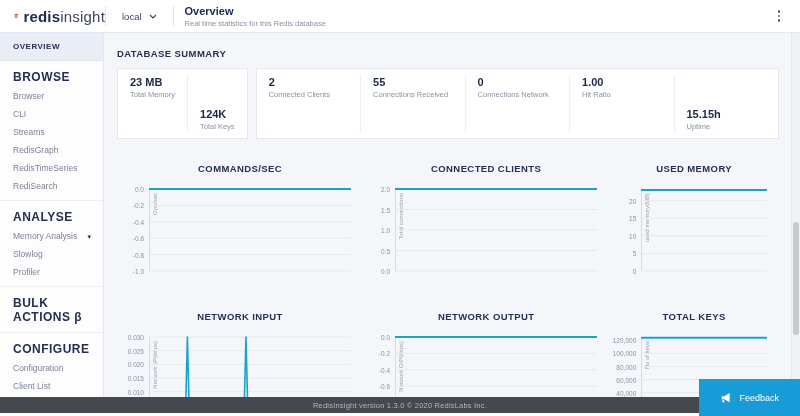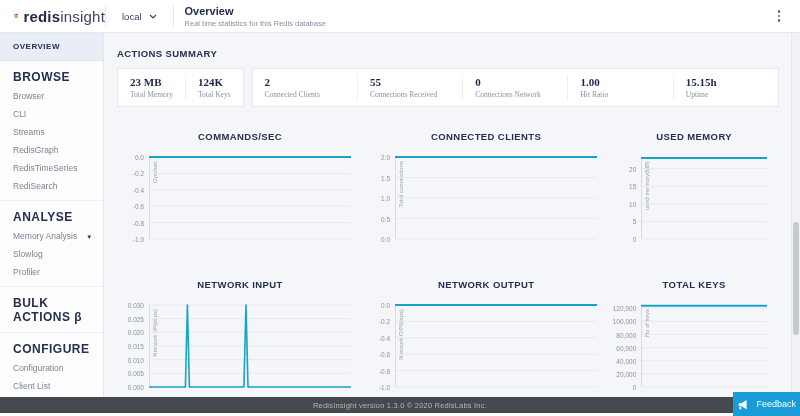--- a/index.html
+++ b/index.html
@@ -26,42 +26,42 @@
   .side-selected { background:#e9eef6; color:#262e52; font-weight:bold; font-size:8px; letter-spacing:0.5px; padding:9px 0 9px 13px; border-bottom:1px solid #dfe3ec; cursor:pointer; }
   .side-section { padding:3px 0 5px 13px; border-bottom:1px solid #edeff4; }
   .side-section:last-child { border-bottom:none; }
   .side-header { font-weight:bold; color:#262e52; font-size:12px; letter-spacing:0.5px; padding:6px 0 3px; }
   .side-item { color:#7c8296; font-size:8.5px; padding:4px 8px 4px 0; display:flex; justify-content:space-between; align-items:flex-end; cursor:pointer; }
   .caret { color:#262e52; font-size:7px; margin-right:4px; }
 
   .main { flex:1; background:#f4f6fa; padding:10px 12px 0 13px; position:relative; overflow:hidden; }
   .summary-title { font-size:9.5px; font-weight:bold; color:#262e52; letter-spacing:0.4px; margin:5px 0 9px; }
   .summary-row { display:flex; gap:8px; }
-  .sum-card { background:#fff; border:1px solid #e5e8ef; border-radius:0; display:flex; padding:6px 0;font-family:Liberation Serif, serif; }
+  .sum-card { background:#fff; border:1px solid #e5e8ef; border-radius:0; display:flex; padding:6px 0; }
   .sum-card.wide { flex:1; }
   .sum-cell { padding:1px 12px; border-right:1px solid #eceef3; }
   .sum-card.wide .sum-cell { flex:1; }
-  .sum-cell:last-child { border-right:none; }
+  .sum-cell:last-child { border-right:none;margin-top:32px; }
   .sum-value { font-size:11px; font-weight:bold; color:#1d2647; }
   .sum-label { font-size:7.5px; color:#8b90a1; margin-top:2px; white-space:nowrap; }
 
   .charts { display:grid; grid-template-columns:1.45fr 1.45fr 1fr; margin-top:24px; row-gap:40px; }
   .chart-title { text-align:center; font-size:9.5px; font-weight:bold; color:#262e52; letter-spacing:0.4px; }
   .chart-body { display:flex; margin-top:15px; }
   .ticks { position:relative; width:32px; font-size:6.5px; color:#8d93a3; }
   .tick { position:absolute; right:5px; transform:translateY(-50%); white-space:nowrap; }
   .plot { flex:1; height:82px; position:relative; margin-right:12px; }
   .plot svg { position:absolute; left:0; top:0; overflow:visible; }
   .ylabel { position:absolute; left:3px; top:4px; font-size:6px; color:#9aa0af; writing-mode:vertical-rl; transform:rotate(180deg); white-space:nowrap; }
 
   .scrollbar { width:9px; background:#f1f2f4; border-left:1px solid #e7e8ea; position:relative; }
   .scroll-thumb { position:absolute; left:1px; right:1px; top:52%; height:31%; background:#c7cad0; border-radius:3px; }
 
   footer { height:16px; background:#45484e; display:flex; align-items:center; justify-content:center; font-size:7.5px; color:#b3b6bb; letter-spacing:0.2px; }
-  .feedback { position:absolute; right:0; bottom:0; height:24px; background:#189cd8; color:#fff; border:none; display:flex; align-items:center; gap:8px; padding:0 4px; font-size:9px; font-family:inherit; cursor:pointer; z-index:5; }
+  .feedback { position:absolute; right:0; bottom:0; height:37px; background:#189cd8; color:#fff; border:none; display:flex; align-items:center; gap:8px; padding:0 21px; font-size:9px; font-family:inherit; cursor:pointer; z-index:5; }
 </style>
 </head>
 <body>
 
 <div class="app">
 
   <header>
     <div class="logo">
       <svg width="15" height="16" viewBox="0 0 16 17">
         <path d="M8 0.5 L15 3.5 L8 6.5 L1 3.5 Z" fill="#d6281f"></path>
@@ -136,21 +136,21 @@
               <span>Configuration</span>
             </div>
             <div class="side-item">
               <span>Client List</span>
             </div>
           </div>
         </div>
     </nav>
 
     <main class="main">
-      <div class="summary-title">ACTIONS SUMMARY</div>
+      <div class="summary-title">DATABASE SUMMARY</div>
       <div class="summary-row" id="summary-row">
           <div class="sum-card">
             <div class="sum-cell">
               <div class="sum-value">23 MB</div>
               <div class="sum-label">Total Memory</div>
             </div>
             <div class="sum-cell">
               <div class="sum-value">124K</div>
               <div class="sum-label">Total Keys</div>
             </div>

